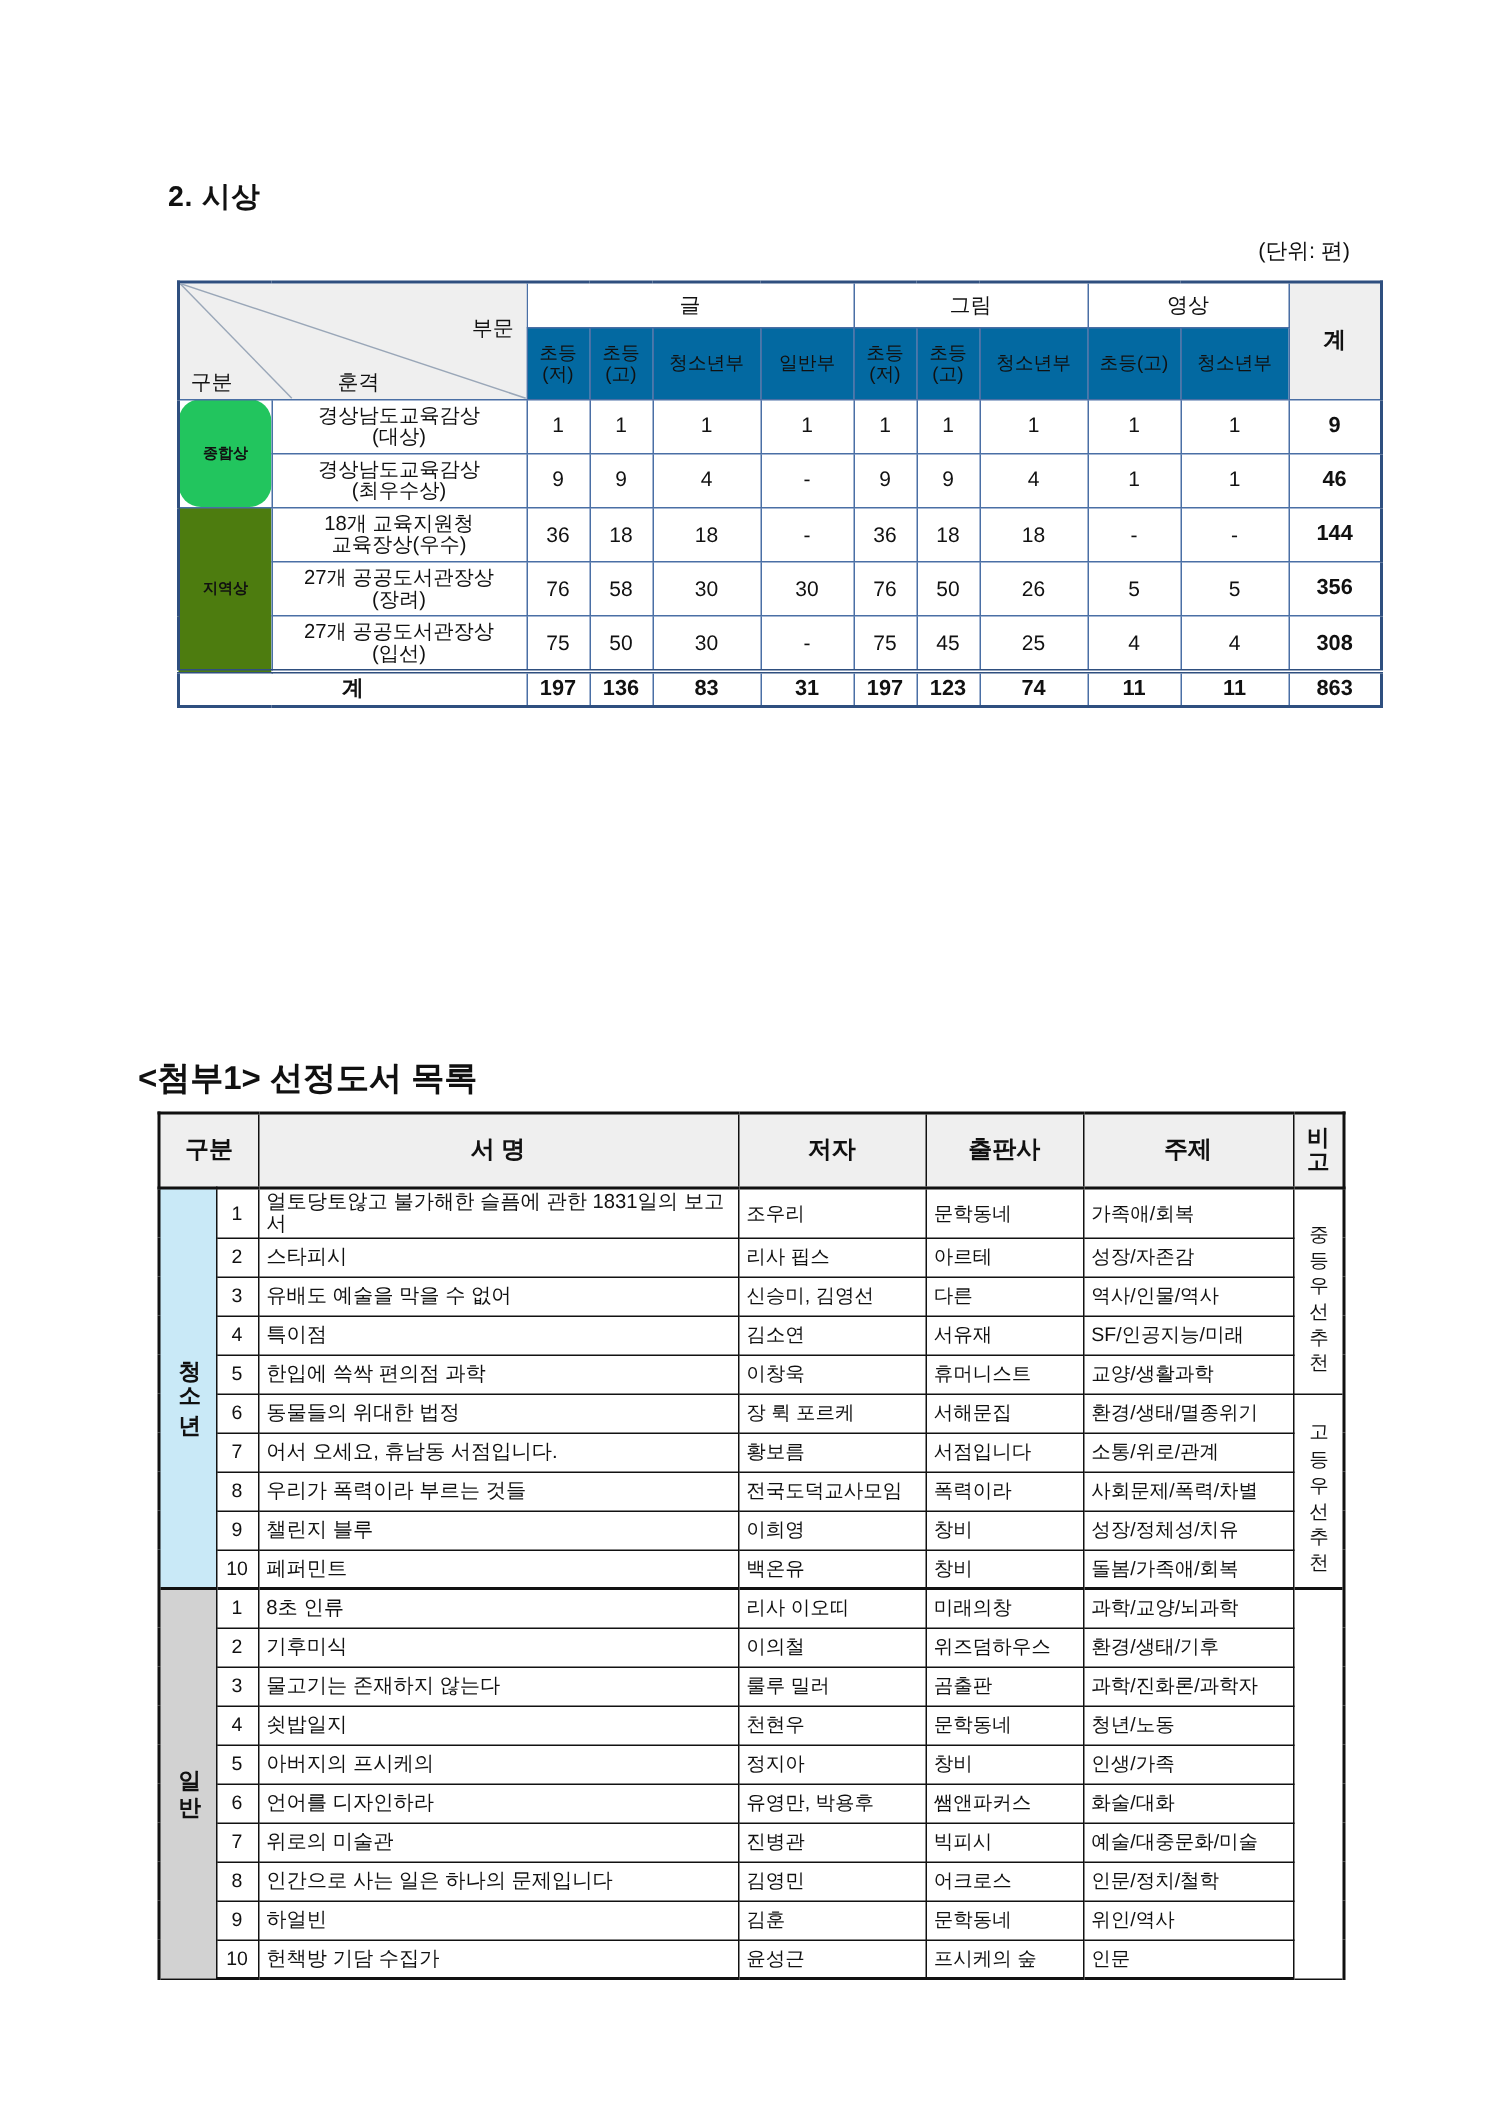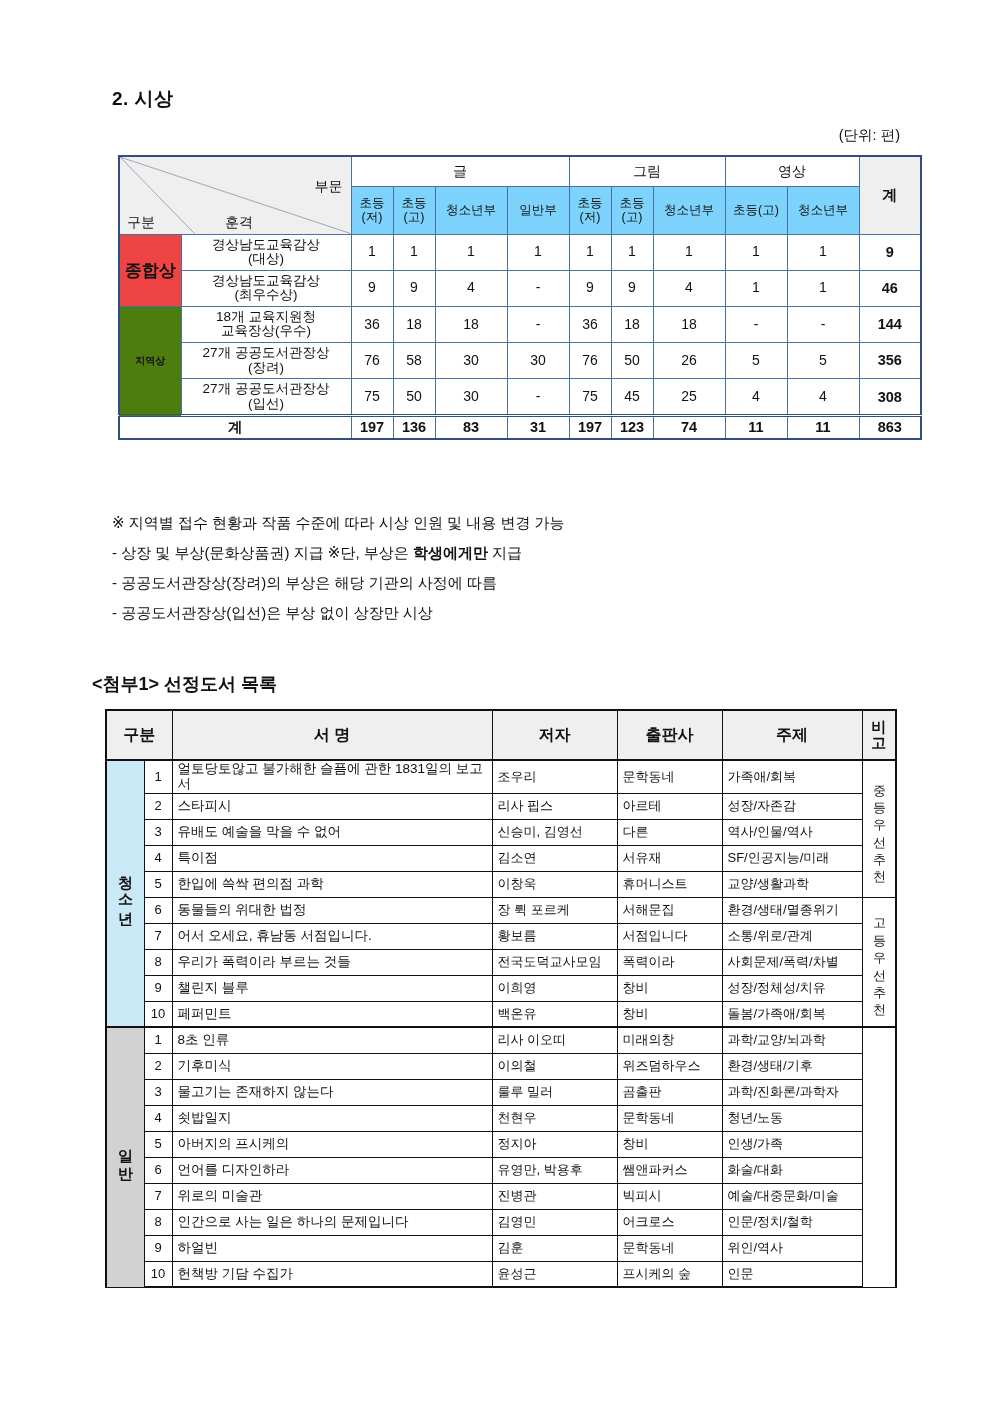--- a/index.html
+++ b/index.html
@@ -6,21 +6,21 @@
   html, body { margin:0; padding:0; }
   body {
     width: 992px;
     height: 1403px;
     background: #ffffff;
     font-family: "Liberation Sans", "DejaVu Sans", sans-serif;
     color: #111111;
     position: relative;
     overflow: hidden;
   }
-  .page { padding: 0; position: relative; width: 992px; height: 1008px; }
+  .page { padding: 0; position: relative; width: 992px; height: 1008px; margin-top: 32px; }
 
   
   .sec-title {
     position: absolute;
     left: 112px;
     top: 86px;
     font-size: 19px;
     font-weight: bold;
     letter-spacing: 0.5px;
   }
@@ -44,24 +44,24 @@
     text-align: center;
     vertical-align: middle;
     padding: 2px 2px;
     font-weight: normal;
     line-height: 1.12;
     background: #ffffff;
   }
   .t1 .outer-top { border-top: 2.5px solid #2f4f7f; }
   .t1 .outer-left { border-left: 2.5px solid #2f4f7f; }
   .t1 .outer-right { border-right: 2.5px solid #2f4f7f; }
-  .t1 .hdr-cream { background: #7dd3fc; font-size: 12.5px; }
+  .t1 .hdr-cream { background: #0369a1; font-size: 12.5px; }
   .t1 .hdr-plain { background: #ffffff; font-size: 14px; }
   .t1 .hdr-total { background: #efefef; font-weight: bold; font-size: 15px; }
-  .t1 .grp-blue { background: #ef4444; font-weight: bold; font-size: 17px; }
+  .t1 .grp-blue { background: #22c55e; font-weight: bold; font-size: 10px; border-radius: 15px; }
   .t1 .grp-green { background: #4d7c0f; font-weight: bold; font-size: 10px; }
   .t1 .hun { text-align: center; font-size: 13.5px; line-height: 1.08; padding: 3px 20px; }
   .t1 .num { font-size: 14px; }
   .t1 .sum { font-weight: bold; font-size: 14.5px; }
   .t1 tr.total-row td {
     border-top: 3px double #2f4f7f;
     border-bottom: 2.5px solid #2f4f7f;
     font-weight: bold;
     font-size: 14.5px;
   }
@@ -87,21 +87,21 @@
     line-height: 2.0;
   }
   .notes div { white-space: nowrap; }
   .notes .b { font-weight: bold; }
 
   
   .att-title {
     position: absolute;
     left: 92px;
     top: 672px;
-    font-size: 18px;
+    font-size: 22px;
     font-weight: bold;
   }
 
   
   .t2-wrap { position: absolute; left: 105px; top: 709px; width: 790px; }
   table.t2 {
     border-collapse: collapse;
     width: 790px;
     table-layout: fixed;
     font-size: 13px;
@@ -296,26 +296,20 @@
           <td>123</td>
           <td>74</td>
           <td>11</td>
           <td>11</td>
           <td class="outer-right">863</td>
         </tr>
       </tbody>
     </table>
   </div>
 
-  <div class="notes">
-    <div>※ 지역별 접수 현황과 작품 수준에 따라 시상 인원 및 내용 변경 가능</div>
-    <div><span>- 상장 및 부상(문화상품권) 지급 ※단, 부상은 </span><span class="b">학생에게만</span><span> 지급</span></div>
-    <div>- 공공도서관장상(장려)의 부상은 해당 기관의 사정에 따름</div>
-    <div>- 공공도서관장상(입선)은 부상 없이 상장만 시상</div>
-  </div>
 
   <div class="att-title">&lt;첨부1&gt; 선정도서 목록</div>
 
   <div class="t2-wrap">
     <table class="t2">
       <colgroup>
         <col style="width:38px">
         <col style="width:28px">
         <col style="width:320px">
         <col style="width:125px">

